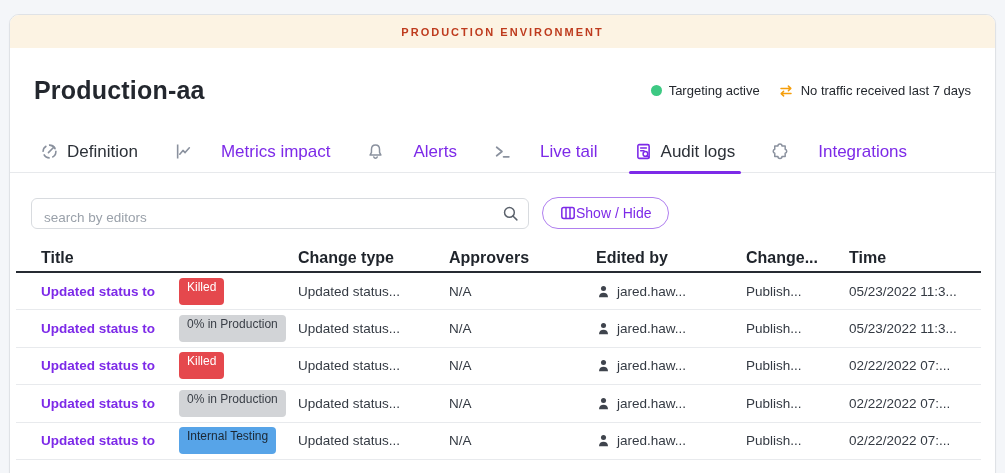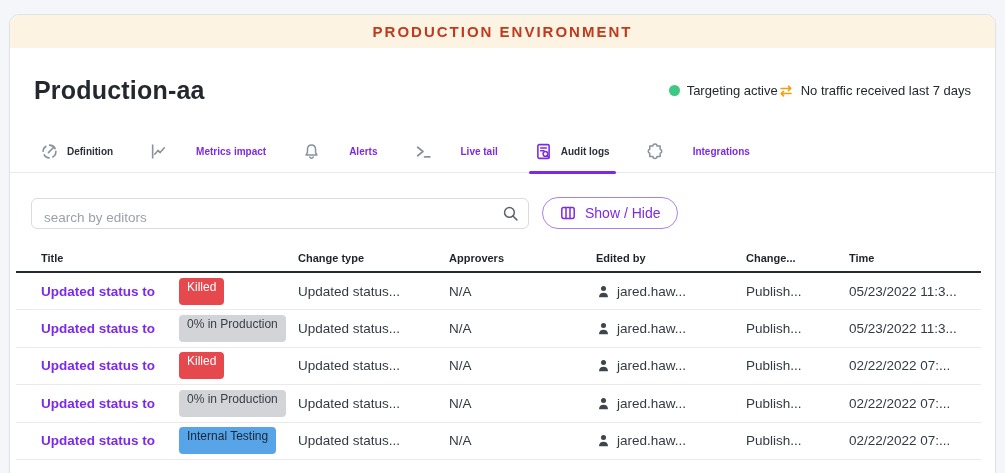--- a/index.html
+++ b/index.html
@@ -17,41 +17,41 @@
     border-radius:10px 10px 0 0;
     box-shadow:0 1px 2px rgba(0,0,0,0.04);
     overflow:hidden;
   }
   
   .banner {
     height:33px; background:#FCF3E3;
     display:flex; align-items:center; justify-content:center;
   }
   .banner-text {
-    font-size:15px; font-weight:700; letter-spacing:2px; color:#BE3B1E;
+    font-size:11px; font-weight:700; letter-spacing:2px; color:#BE3B1E;
   }
   
   .head {
     display:flex; align-items:center; justify-content:space-between;
     padding:28px 24px 0 24px;
   }
   .page-title { font-size:25px; font-weight:700; color:#23272E; letter-spacing:.2px; }
-  .status-group { display:flex; align-items:center; }
+  .status-group { display:flex; align-items:center; gap:18px; }
   .status-item { display:flex; align-items:center; gap:7px; font-size:13px; color:#24282E; }
   .dot { width:11px; height:11px; border-radius:50%; display:inline-block; }
   .swap-ic { width:16px; height:16px; color:#F59E0B; }
   
   .tabs {
     display:flex; align-items:center; gap:37px;
     margin-top:26px; padding:0 24px 0 31px;
     height:42px; border-bottom:1px solid #E7E9EC;
   }
   .tab { position:relative; display:flex; align-items:center; gap:9px; height:42px; cursor:pointer; }
   .tab-ic { width:17px; height:17px; color:#8A919E; }
-  .tab-label { font-size:10px; font-weight:700; }
+  .tab-label { font-size:17px; font-weight:400; }
   .t-dark .tab-label { color:#2C3138; }
   .t-purple .tab-label { color:#7D2AE8;margin-left:20px; }
   .tab.active .tab-ic { color:#7D2AE8; }
   .tab.active::after {
     content:""; position:absolute; left:-6px; right:-6px; bottom:-1px;
     height:3px; border-radius:2px; background:#7D2AE8;
   }
   
   .toolbar { display:flex; align-items:center; margin-top:24px; padding:0 24px 0 21px; }
   .search-wrap {
@@ -62,21 +62,21 @@
     border:1px solid #D8DBDF; border-radius:6px;
     padding:8px 34px 0 12px; font-size:13.5px; color:#24282E;
     font-family:"Liberation Sans", sans-serif; outline:none; background:#fff;
   }
   .search-wrap input::placeholder { color:#9AA1AA; }
   .search-ic {
     position:absolute; right:10px; top:7px; width:17px; height:17px; color:#5B626C;
   }
   .btn-showhide {
     margin-left:13px; height:32px; padding:0 17px;
-    display:flex; align-items:center; gap:9px;
+    display:flex; align-items:center; 
     border:1px solid #B07FEF; border-radius:16px; background:#fff;
     color:#7D2AE8; font-size:14px; font-weight:400; cursor:pointer;
     font-family:"Liberation Sans", sans-serif;
   }
   .cols-ic { width:16px; height:16px; color:#7D2AE8; }
   .btn-filter {
     margin-left:12px; height:30px; padding:0 12px 0 14px;
     display:flex; align-items:center; gap:10px;
     border:none; border-radius:8px; background:#EDEFF2;
     color:#2C3138; font-size:14px; cursor:pointer;
@@ -87,21 +87,21 @@
   .table { margin:16px 14px 0 6px; }
   .thead, .trow {
     display:grid;
     grid-template-columns:257px 151px 147px 150px 103px 1fr;
     align-items:center;
     padding-left:25px;
   }
   .thead {
     height:28px; border-bottom:2px solid #262B32;
   }
-  .th { font-size:11px; font-weight:700; color:#1F242B; }
+  .th { font-size:16px; font-weight:700; color:#1F242B; }
   .trow { height:37.4px; border-bottom:1px solid #E8EAED; background:#fff; }
   .cell { font-size:13.5px; color:#343A43; white-space:nowrap; overflow:hidden; }
   .c-title { display:flex; align-items:center; }
   .tlink { font-size:13.5px; font-weight:700; color:#7D2AE8; cursor:pointer; }
   .badge {
     margin-left:24px; padding:3px 8px 12px;
     border-radius:4px; font-size:12px; line-height:1; display:inline-block;
   }
   .c-eb { display:flex; align-items:center; gap:6px; }
   .pic { width:15px; height:15px; color:#3F444D; flex:none; }

